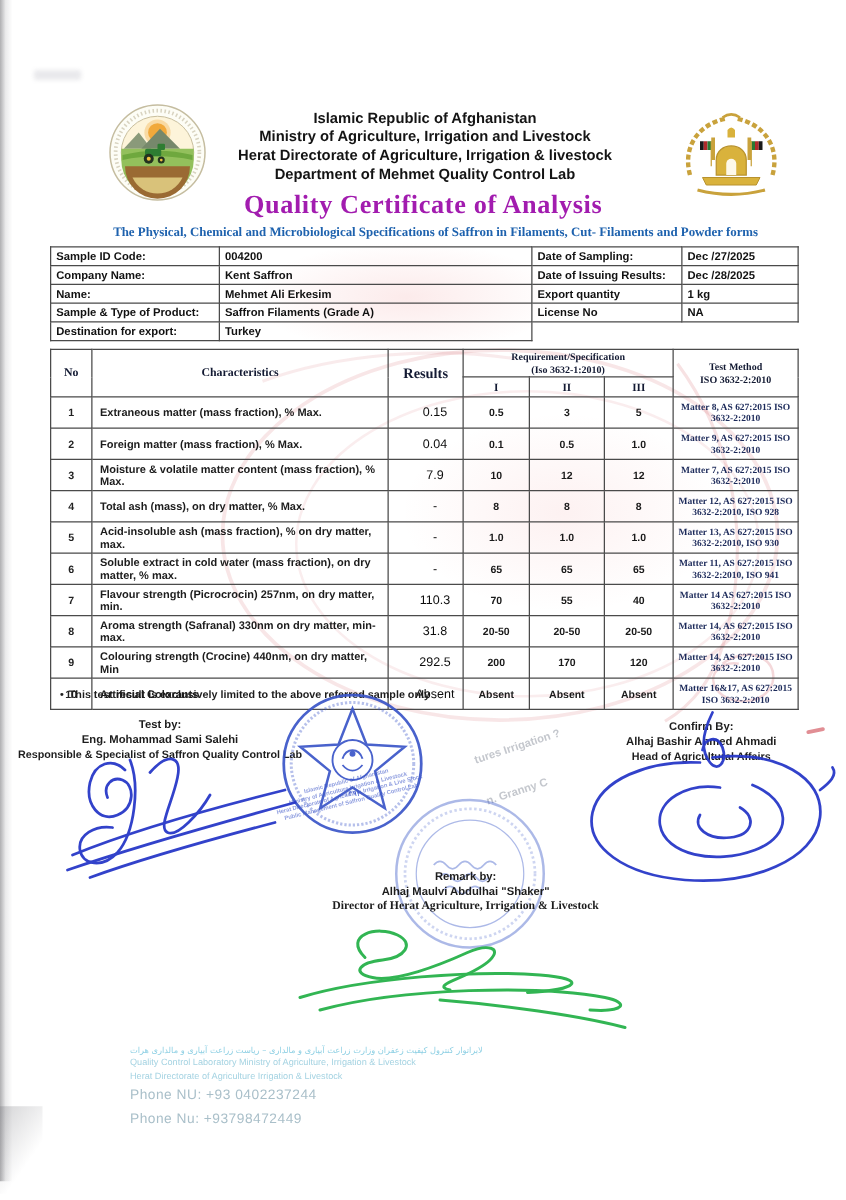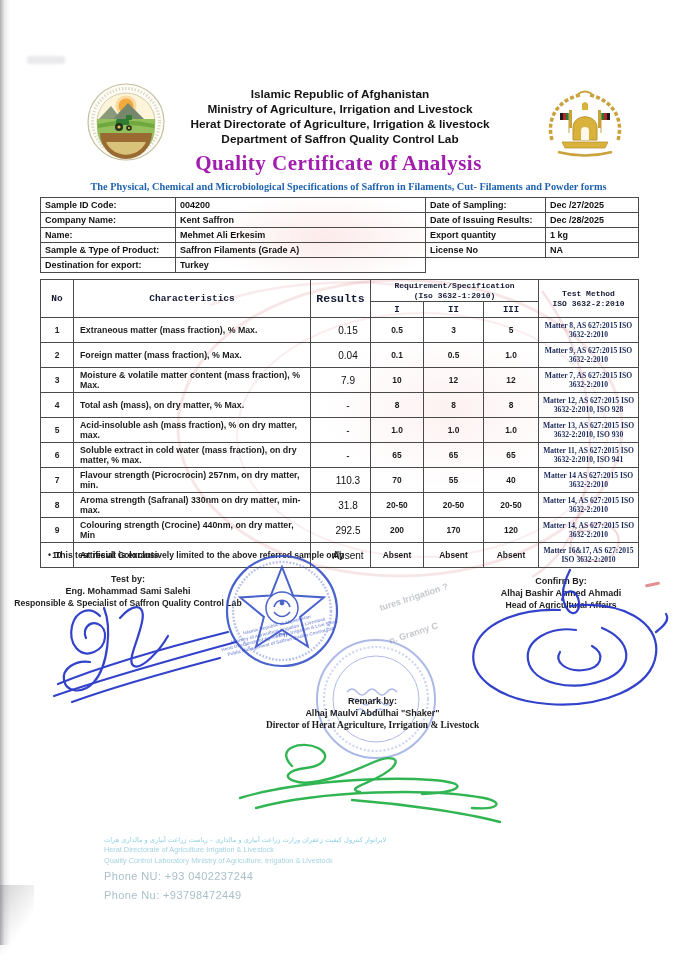--- a/index.html
+++ b/index.html
@@ -31,21 +31,21 @@
   
   table{border-collapse:collapse;}
   .info{position:absolute;left:40px;top:197px;width:598px;table-layout:fixed;}
   .info td{border:1px solid #4a4a4a;height:14px;padding:0 4px;font-size:9px;font-weight:700;
     color:#111;overflow:hidden;white-space:nowrap;}
   .info td.nb{border:none;}
 
   
   .main{position:absolute;left:40px;top:279px;width:598px;table-layout:fixed;}
   .main th,.main td{border:1px solid #4a4a4a;overflow:hidden;}
-  .main th{font-family:Liberation Mono, monospace;font-weight:700;color:#131a33;font-size:9.5px;padding:1px 2px;}
+  .main th{font-family:Liberation Serif, serif;font-weight:700;color:#131a33;font-size:9.5px;padding:1px 2px;}
   .main th.big{font-size:11.5px;}
   .main th .sm{font-size:8px;line-height:9.5px;}
   .main thead tr:first-child{height:21px;}
   .main thead tr:last-child th{height:13px;font-size:9px;}
   .main td{height:22px;padding:1px 3px;text-align:center;}
   .main td.no{font-size:8.5px;font-weight:700;color:#222;}
   .main td.ch{text-align:left;padding-left:6px;font-size:8.8px;font-weight:600;color:#1c1c1c;line-height:1.18;}
   .main td.rs{font-size:10px;font-weight:400;color:#0d0d0d;padding-left:18px;}
   .main td.rq{font-size:8.4px;font-weight:700;color:#1a1a1a;}
   .main td.mt{font-family:"Liberation Serif",serif;font-size:7.6px;font-weight:700;color:#1c2a5a;line-height:1.2;}
@@ -152,21 +152,21 @@
       <path d="M43,54 v-9 a4,4 0 0 1 8,0 v9 Z" fill="#fdf8ea"></path>
       <path d="M24,56 h46 l-3,6 h-40 Z" fill="#d9b23c" stroke="#b8922e" stroke-width=".8"></path>
       <path d="M20,66 q27,7 54,0" fill="none" stroke="#c9a23c" stroke-width="2.5"></path>
     </svg>
   </div>
 
   <div class="hdr">
     <div class="hl">Islamic Republic of Afghanistan</div>
     <div class="hl">Ministry of Agriculture, Irrigation and Livestock</div>
     <div class="hl">Herat Directorate of Agriculture, Irrigation &amp; livestock</div>
-    <div class="hl">Department of Saffron Quality Control Lab</div>
+    <div class="hl">Department of Mehmet Quality Control Lab</div>
   </div>
 
   <div class="title">Quality Certificate of Analysis</div>
   <div class="subtitle">The Physical, Chemical and Microbiological Specifications of Saffron in Filaments, Cut- Filaments and Powder forms</div>
 
   <table class="info">
     <colgroup>
         <col style="width:135px">
         <col style="width:250px">
         <col style="width:120px">
@@ -408,19 +408,19 @@
     <g fill="none" stroke="#27b24a" stroke-width="2.4" stroke-linecap="round" opacity=".95">
       <path d="M60,30 C42,12 70,4 86,12 C100,19 92,30 74,32 C56,34 48,42 66,46 C84,50 120,36 142,26 C158,19 170,22 160,32 C146,46 110,52 128,56"></path>
       <path d="M8,62 C60,46 150,40 200,44 C240,47 230,56 190,58"></path>
       <path d="M24,72 C90,54 200,52 252,62 C272,66 268,74 240,72"></path>
       <path d="M120,64 C170,68 230,76 268,86"></path>
     </g>
   </svg>
 
   <div class="footer">
     <div class="fa">لابراتوار کنترول کیفیت زعفران وزارت زراعت آبیاری و مالداری – ریاست زراعت آبیاری و مالداری هرات</div>
+    <div class="f1">Quality Control Laboratory Ministry of Agriculture, Irrigation &amp; Livestock</div>
     <div class="f1">Herat Directorate of Agriculture Irrigation &amp; Livestock</div>
-    <div class="f1">Quality Control Laboratory Ministry of Agriculture, Irrigation &amp; Livestock</div>
     <div class="ph">Phone NU: +93 0402237244</div>
     <div class="ph">Phone Nu: +93798472449</div>
   </div>
 
 </div>
 
 </body></html>

